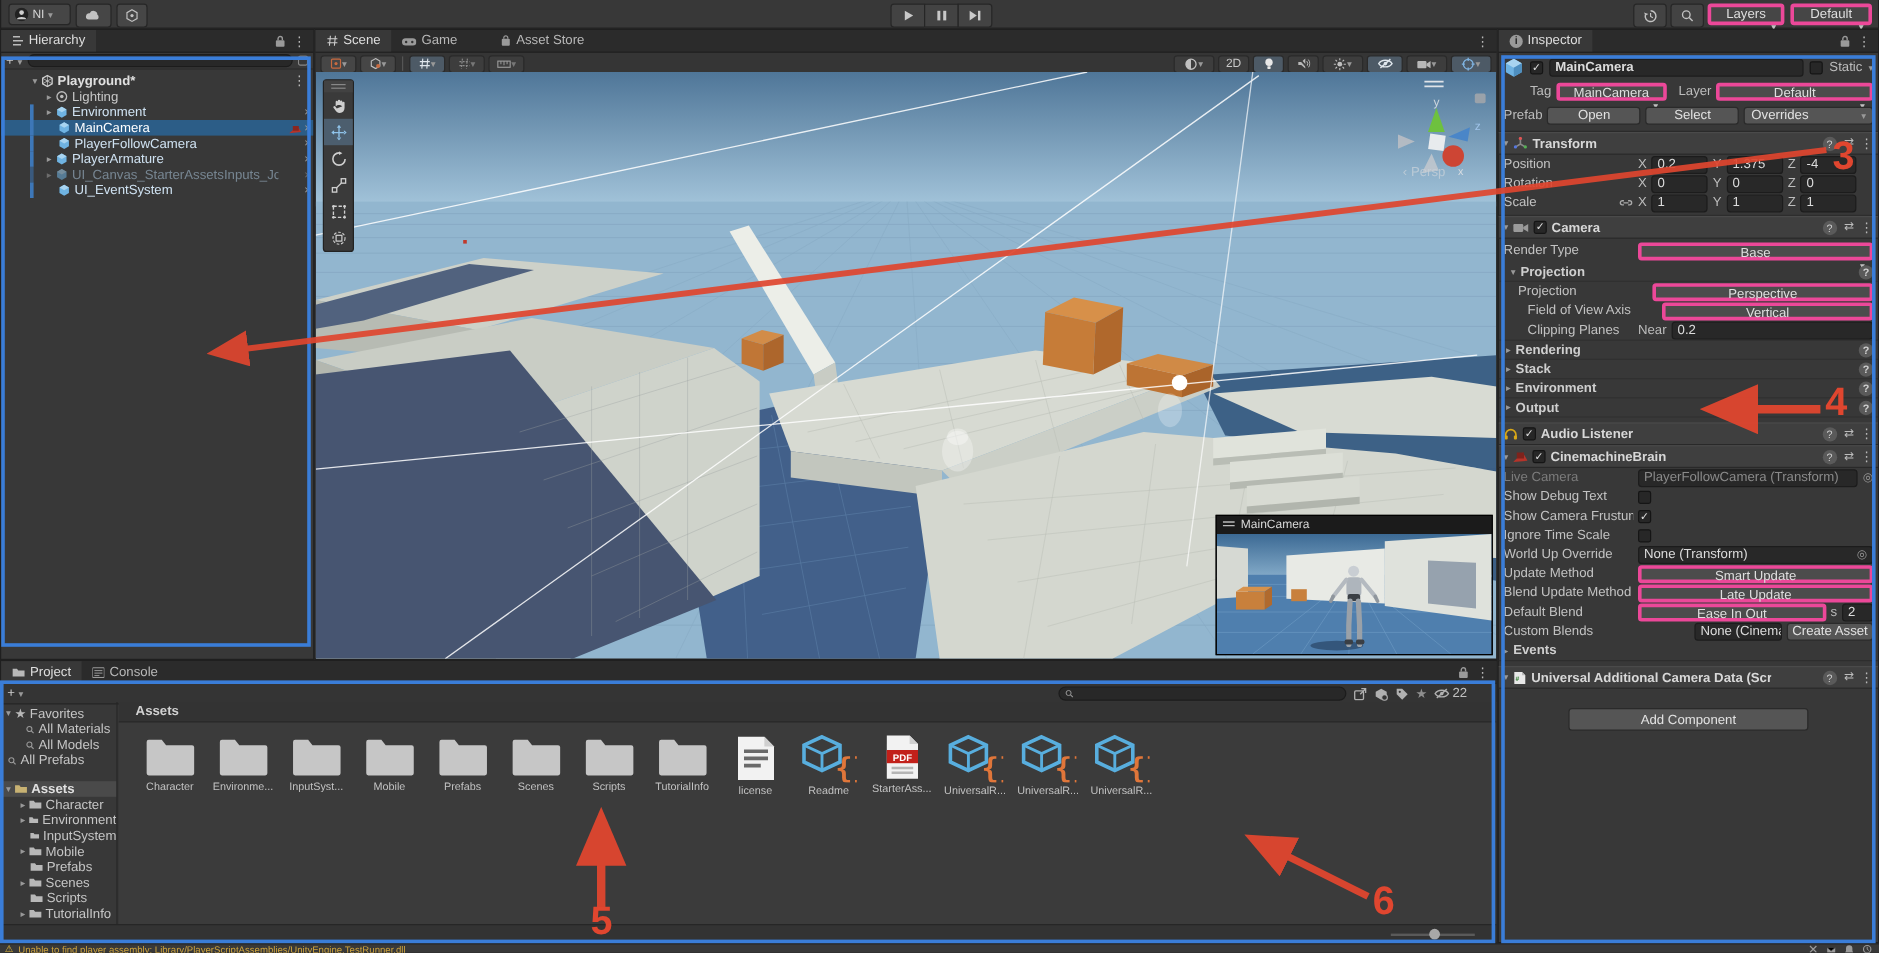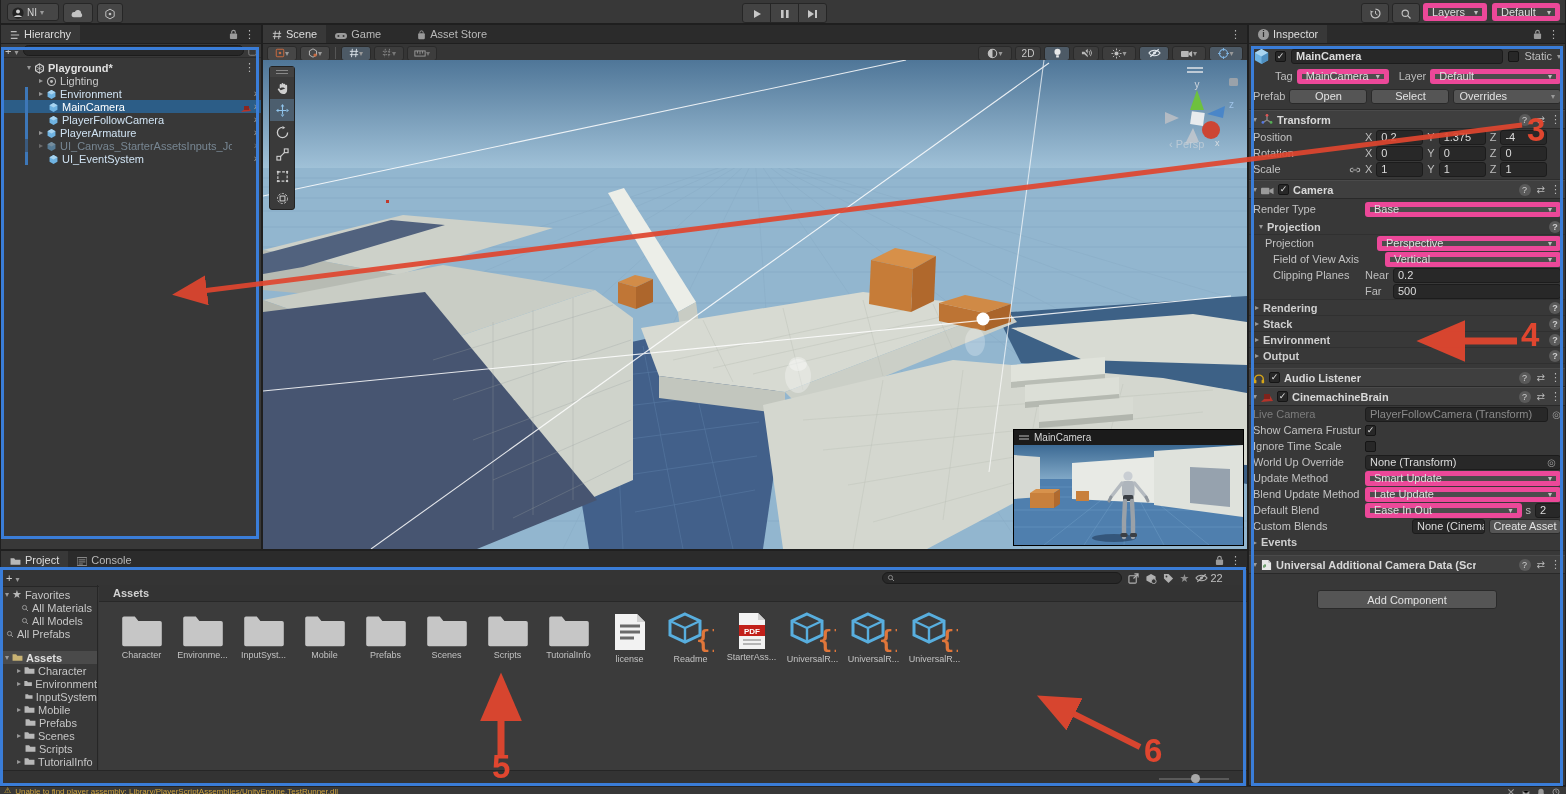--- a/index.html
+++ b/index.html
@@ -14,22 +14,22 @@
   .tab-right{margin-left:auto;display:flex;align-items:center;gap:6px;padding-right:6px;color:#aaa;}
   .kebab{font-size:11px;color:#b8b8b8;}
   .icon-svg{display:inline-block;vertical-align:middle;}
   .row13{height:13px;display:flex;align-items:center;position:relative;}
   .caret{font-size:8px;color:#999;}
   .chev{color:#9a9a9a;font-size:10px;margin-left:auto;margin-right:4px;}
   .cb{width:11px;height:11px;background:#272727;border:1px solid #151515;border-radius:2px;
       display:inline-flex;align-items:center;justify-content:center;color:#e0e0e0;font-size:9px;line-height:1;box-sizing:border-box;}
   .field{background:#282828;border:1px solid #1c1c1c;border-radius:3px;color:#dcdcdc;
          height:15px;display:flex;align-items:center;padding:0 4px;box-sizing:border-box;font-size:11px;}
-  .drop{background:#4c4c4c;border:5px solid #ec4899;border-radius:3px;color:#dfdfdf;height:15px;
-        display:flex;align-items:center;padding:0 4px;box-sizing:border-box;font-size:11px;}
+  .drop{background:#4c4c4c;border:3px solid #ec4899;border-radius:3px;color:#dfdfdf;height:15px;
+        display:flex;align-items:center;padding:0 4px;box-sizing:border-box;font-size:11px;flex-direction:column;}
   .drop .dc{margin-left:auto;font-size:8px;color:#c0c0c0;}
   .btn{background:#555;border:1px solid #2a2a2a;border-radius:3px;color:#e2e2e2;height:15px;
        display:flex;align-items:center;justify-content:center;font-size:11px;box-sizing:border-box;}
   .comp-hdr{height:17px;background:#3f3f3f;border-top:1px solid #4a4a4a;border-bottom:1px solid #292929;
             display:flex;align-items:center;gap:4px;padding:0 4px;font-weight:bold;color:#d8d8d8;}
   .comp-hdr .right{margin-left:auto;display:flex;align-items:center;gap:6px;font-weight:normal;}
   .qmark{width:12px;height:12px;border-radius:6px;background:#5a5a5a;color:#cfcfcf;font-size:9px;
          display:inline-flex;align-items:center;justify-content:center;}
   .preset{color:#bbb;font-size:10px;letter-spacing:-1px;}
   .irow{display:flex;align-items:center;gap:4px;padding:0 4px;height:16px;}
@@ -695,27 +695,20 @@
         <span class="dc">▾</span>
       </span>
   </div>
   <div class="irow">
     <span class="ilabel" style="padding-left:20px;width:88px;">Clipping Planes</span>
     <span style="color:#bdbdbd;width:24px;">Near</span>
     <span class="field" style="flex:1;">
         <span>0.2</span>
       </span>
   </div>
-  <div class="irow">
-    <span class="ilabel" style="padding-left:20px;width:88px;"></span>
-    <span style="color:#bdbdbd;width:24px;">Far</span>
-    <span class="field" style="flex:1;">
-        <span>500</span>
-      </span>
-  </div>
   <div class="sect" style="padding-left:6px;border-top:1px solid #303030;">
     <span class="caret">▸</span>
       <span>Rendering</span>
       <span style="margin-left:auto;" class="qmark">?</span>
   </div>
   <div class="sect" style="padding-left:6px;">
     <span class="caret">▸</span>
       <span>Stack</span>
       <span style="margin-left:auto;" class="qmark">?</span>
   </div>
@@ -760,20 +753,24 @@
       </span>
   </div>
   <div class="irow">
     <span class="ilabel" style="color:#7c7c7c;">Live Camera</span>
     <span class="field" style="flex:1;color:#8a8a8a;overflow:hidden;white-space:nowrap;">
         <span>PlayerFollowCamera (Transform)</span>
       </span>
     <span style="color:#9a9a9a;font-size:10px;">◎</span>
   </div>
   <div class="irow">
+    <span class="ilabel">Show Debug Text</span>
+    <span class="cb"></span>
+  </div>
+  <div class="irow">
     <span class="ilabel">Show Camera Frustum</span>
     <span class="cb">✓</span>
   </div>
   <div class="irow">
     <span class="ilabel">Ignore Time Scale</span>
     <span class="cb"></span>
   </div>
   <div class="irow">
     <span class="ilabel">World Up Override</span>
     <span class="field" style="flex:1;">
@@ -830,21 +827,21 @@
         </svg></span>
     <span style="overflow:hidden;white-space:nowrap;max-width:200px;">Universal Additional Camera Data (Script)</span>
     <span class="right">
         <span class="qmark">?</span>
         <span class="preset">⇄</span>
         <span class="kebab">⋮</span>
       </span>
   </div>
 
   <div style="display:flex;justify-content:center;margin-top:16px;">
-    <span class="btn" style="width:180px;height:19px;">
+    <span class="btn" style="width:200px;height:19px;">
         <span>Add Component</span>
       </span>
   </div>
 </div>
 
 <div class="panel" style="left:0;top:550px;width:1248px;height:236px;">
   <div class="tabbar">
     <div class="tab active">
       <span><svg class="icon-svg" width="11" height="9" viewBox="0 0 12 10">
             <path d="M.5 1.5h4l1.2 1.6h5.8v5.4H.5z" fill="#b8b8b8"></path>

